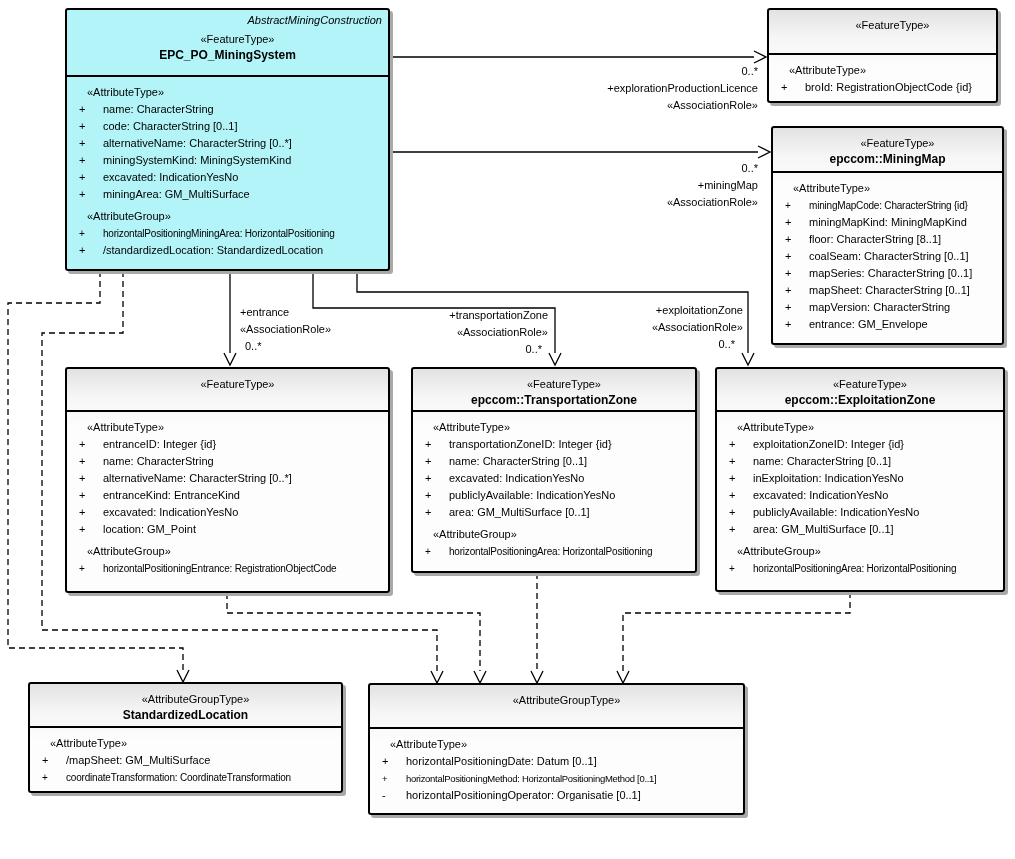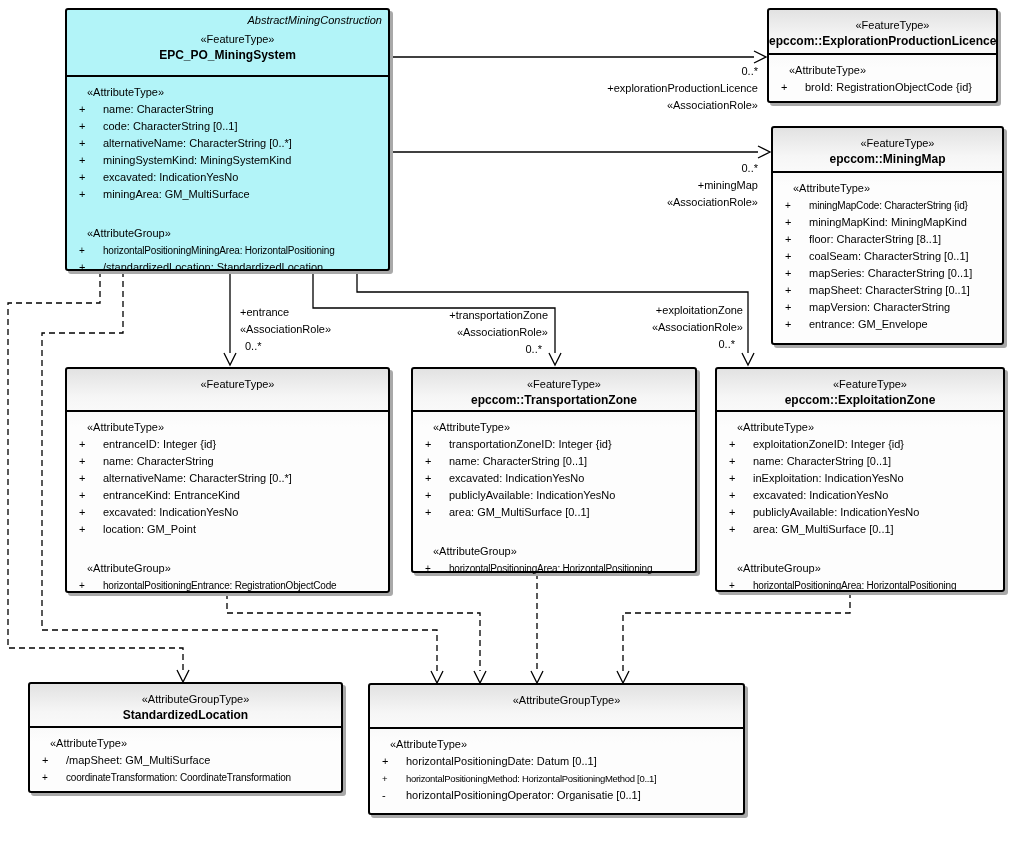--- a/index.html
+++ b/index.html
@@ -18,21 +18,21 @@
   }
   .box.cyan { background:#b2f4f8; }
   .hdr { border-bottom:2px solid #000; text-align:center; box-sizing:border-box; }
   .hdr .st   { line-height:16px; padding-top:7px;margin-left:20px; }
   .hdr .name { line-height:16px; font-weight:bold; font-size:12px; }
   .hdr.tall .tagline { font-style:italic; text-align:right; padding:3px 6px 0 0; line-height:14px; }
   .hdr.tall .st { padding-top:4px; }
 
   .attrs { padding:7px 3px 3px 0; text-align:left; }
   .sec { padding-left:20px; line-height:17px; white-space:nowrap; }
-  .sec.gap { margin-top:22px; }
+  .sec.gap { margin-top:5px; }
   .row { position:relative; padding-left:36px; line-height:17px; white-space:nowrap; }
   .row .vis { position:absolute; left:12px; }
   .row.t1 { font-size:10px; letter-spacing:-0.2px; }
   .row.t2 { font-size:9.5px; letter-spacing:-0.3px; }
 
   .clabel { position:absolute; line-height:17px; white-space:nowrap; }
   .clabel.r { text-align:right; }
 </style>
 </head>
 <body>
@@ -80,21 +80,20 @@
       <div class="row"><span class="vis">+</span><span>miningArea: GM_MultiSurface</span></div>
       <div class="sec gap">«AttributeGroup»</div>
       <div class="row t1"><span class="vis">+</span><span>horizontalPositioningMiningArea: HorizontalPositioning</span></div>
       <div class="row"><span class="vis">+</span><span>/standardizedLocation: StandardizedLocation</span></div>
     </div>
   </div>
 
   <div class="box" style="left:767px;top:8px;width:231px;height:95px">
     <div class="hdr" style="height:45px">
       <div class="st">«FeatureType»</div>
-      <div class="name">epccom::ExplorationProductionLicence</div>
     </div>
     <div class="attrs">
       <div class="sec">«AttributeType»</div>
       <div class="row"><span class="vis">+</span><span>broId: RegistrationObjectCode {id}</span></div>
     </div>
   </div>
 
   <div class="box" style="left:771px;top:126px;width:233px;height:219px">
     <div class="hdr" style="height:45px">
       <div class="st">«FeatureType»</div>

